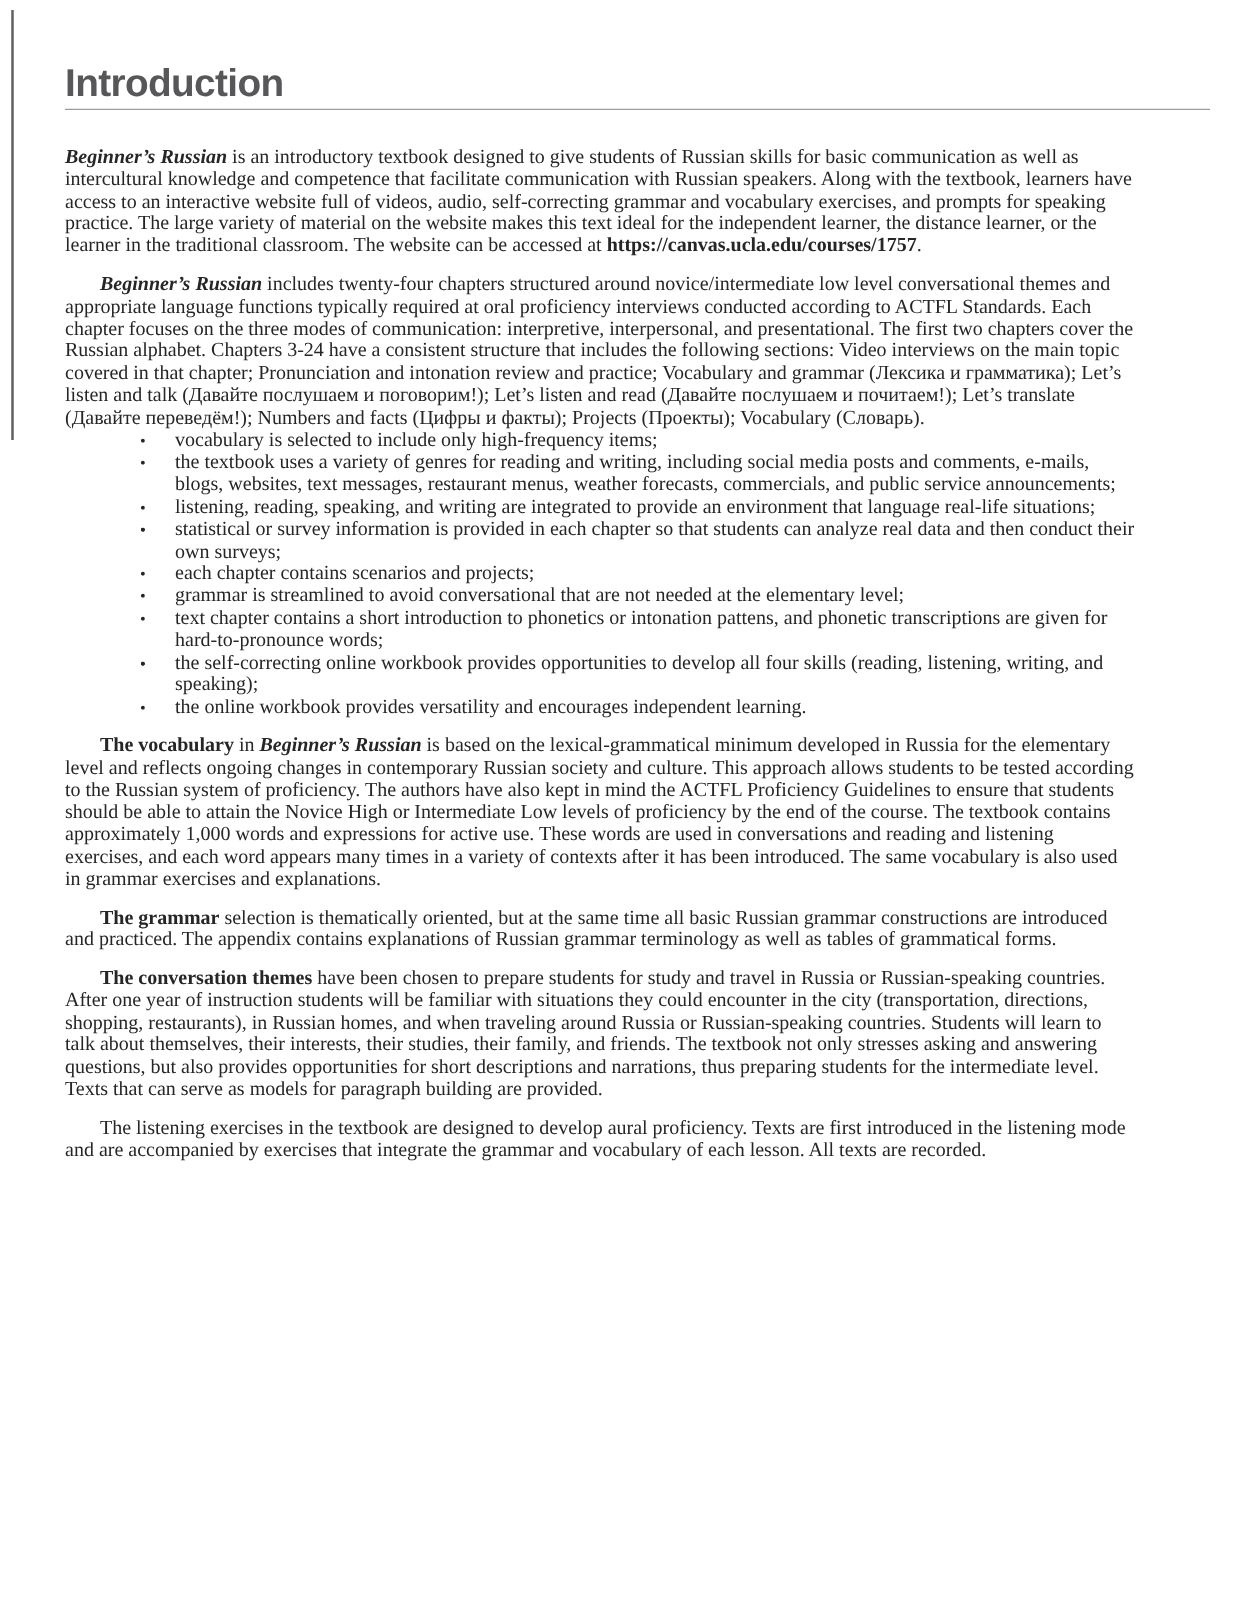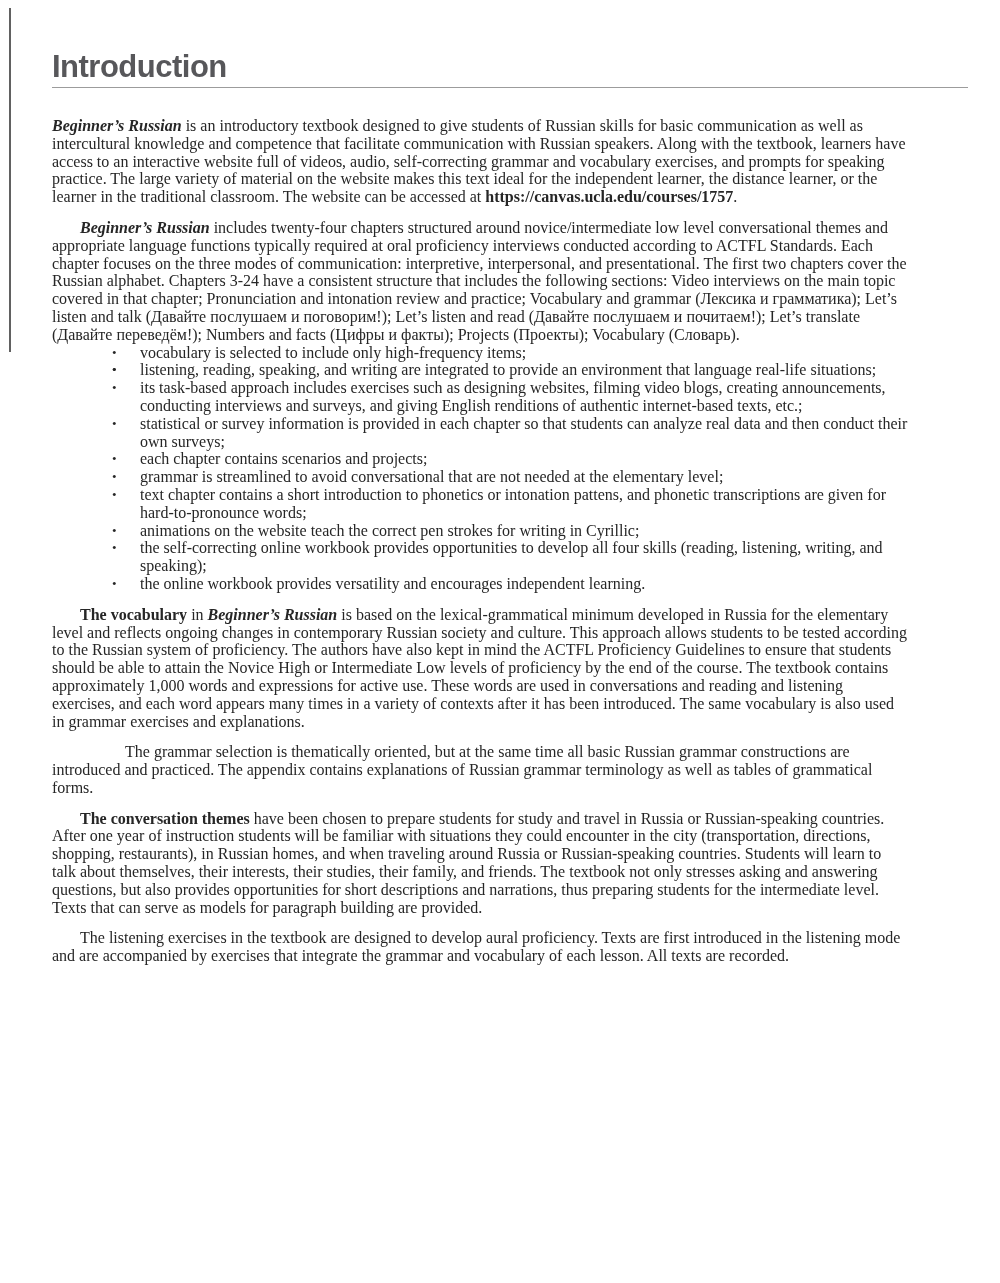--- a/index.html
+++ b/index.html
@@ -109,30 +109,30 @@
 
     <ul class="features">
 
         <li>
           <span class="bullet">•</span>
           <span>vocabulary is selected to include only high-frequency items;</span>
         </li>
 
         <li>
           <span class="bullet">•</span>
+          <span>the textbook uses a variety of genres for reading and writing, including social media posts and comments, e-mails, blogs, websites, text messages, restaurant menus, weather forecasts, commercials, and public service announcements;</span>
         </li>
 
         <li>
           <span class="bullet">•</span>
           <span>listening, reading, speaking, and writing are integrated to provide an environment that language real-life situations;</span>
         </li>
 
         <li>
           <span class="bullet">•</span>
-          <span>its task-based approach includes exercises such as designing websites, filming video blogs, creating announcements, conducting interviews and surveys, and giving English renditions of authentic internet-based texts, etc.;</span>
         </li>
 
         <li>
           <span class="bullet">•</span>
           <span>statistical or survey information is provided in each chapter so that students can analyze real data and then conduct their own surveys;</span>
         </li>
 
         <li>
           <span class="bullet">•</span>
           <span>each chapter contains scenarios and projects;</span>
@@ -143,36 +143,35 @@
           <span>grammar is streamlined to avoid conversational that are not needed at the elementary level;</span>
         </li>
 
         <li>
           <span class="bullet">•</span>
           <span>text chapter contains a short introduction to phonetics or intonation pattens, and phonetic transcriptions are given for hard-to-pronounce words;</span>
         </li>
 
         <li>
           <span class="bullet">•</span>
-          <span>animations on the website teach the correct pen strokes for writing in Cyrillic;</span>
         </li>
 
         <li>
           <span class="bullet">•</span>
           <span>the self-correcting online workbook provides opportunities to develop all four skills (reading, listening, writing, and speaking);</span>
         </li>
 
         <li>
           <span class="bullet">•</span>
           <span>the online workbook provides versatility and encourages independent learning.</span>
         </li>
       </ul>
 
     <p class="indented"><span style="font-weight: 700;">The vocabulary</span><span> in </span><span style="font-weight: 700; font-style: italic;">Beginner’s Russian</span><span> is based on the lexical-grammatical minimum developed in Russia for the elementary level and reflects ongoing changes in contemporary Russian society and culture. This approach allows students to be tested according to the Russian system of proficiency. The authors have also kept in mind the ACTFL Proficiency Guidelines to ensure that students should be able to attain the Novice High or Intermediate Low levels of proficiency by the end of the course. The textbook contains approximately 1,000 words and expressions for active use. These words are used in conversations and reading and listening exercises, and each word appears many times in a variety of contexts after it has been introduced. The same vocabulary is also used in grammar exercises and explanations.</span></p>
-    <p class="indented"><span style="font-weight: 400; margin-left: 45px;">The grammar</span><span> selection is thematically oriented, but at the same time all basic Russian grammar constructions are introduced and practiced. The appendix contains explanations of Russian grammar terminology as well as tables of grammatical forms.</span></p>
+    <p class="indented"><span style="font-weight: 700;">The grammar</span><span> selection is thematically oriented, but at the same time all basic Russian grammar constructions are introduced and practiced. The appendix contains explanations of Russian grammar terminology as well as tables of grammatical forms.</span></p>
     <p class="indented"><span style="font-weight: 700;">The conversation themes</span><span> have been chosen to prepare students for study and travel in Russia or Russian-speaking countries. After one year of instruction students will be familiar with situations they could encounter in the city (transportation, directions, shopping, restaurants), in Russian homes, and when traveling around Russia or Russian-speaking countries. Students will learn to talk about themselves, their interests, their studies, their family, and friends. The textbook not only stresses asking and answering questions, but also provides opportunities for short descriptions and narrations, thus preparing students for the intermediate level. Texts that can serve as models for paragraph building are provided.</span></p>
     <p class="indented"><span style="font-weight: 400;">The listening</span><span> exercises in the textbook are designed to develop aural proficiency. Texts are first introduced in the listening mode and are accompanied by exercises that integrate the grammar and vocabulary of each lesson. All texts are recorded.</span></p>
   </div>
 
   <div class="page-footer">
     <span class="sep">|</span><span class="num">xxii</span><span class="sep">|</span>
   </div>
 
 </div>
 

